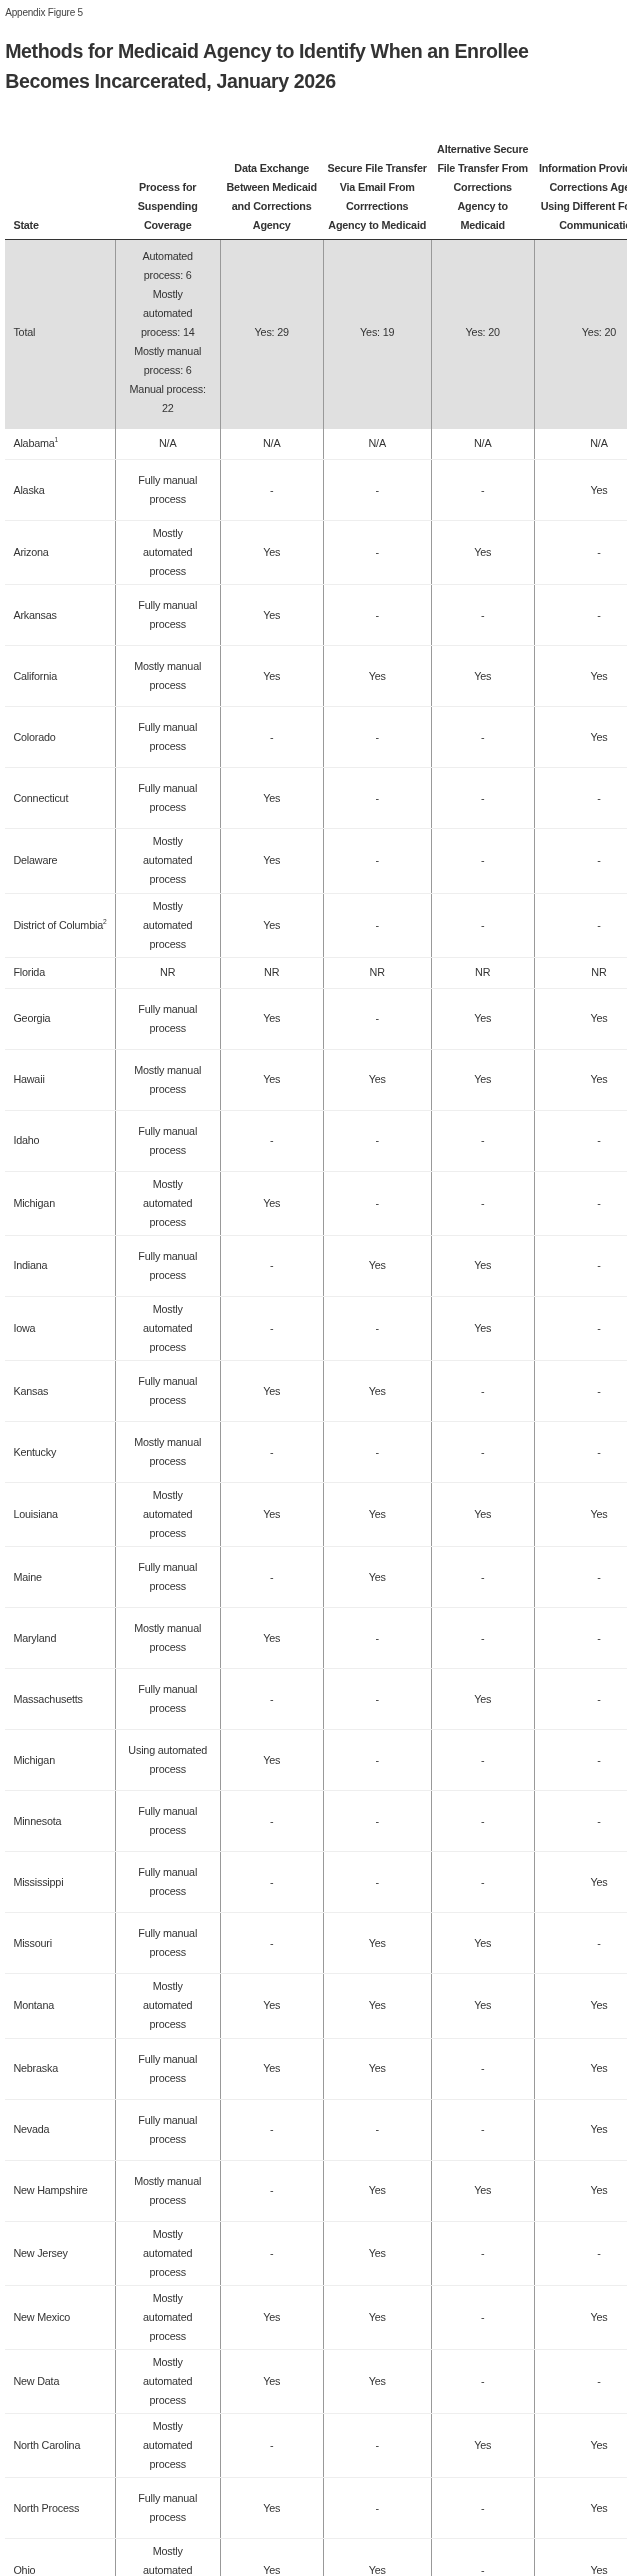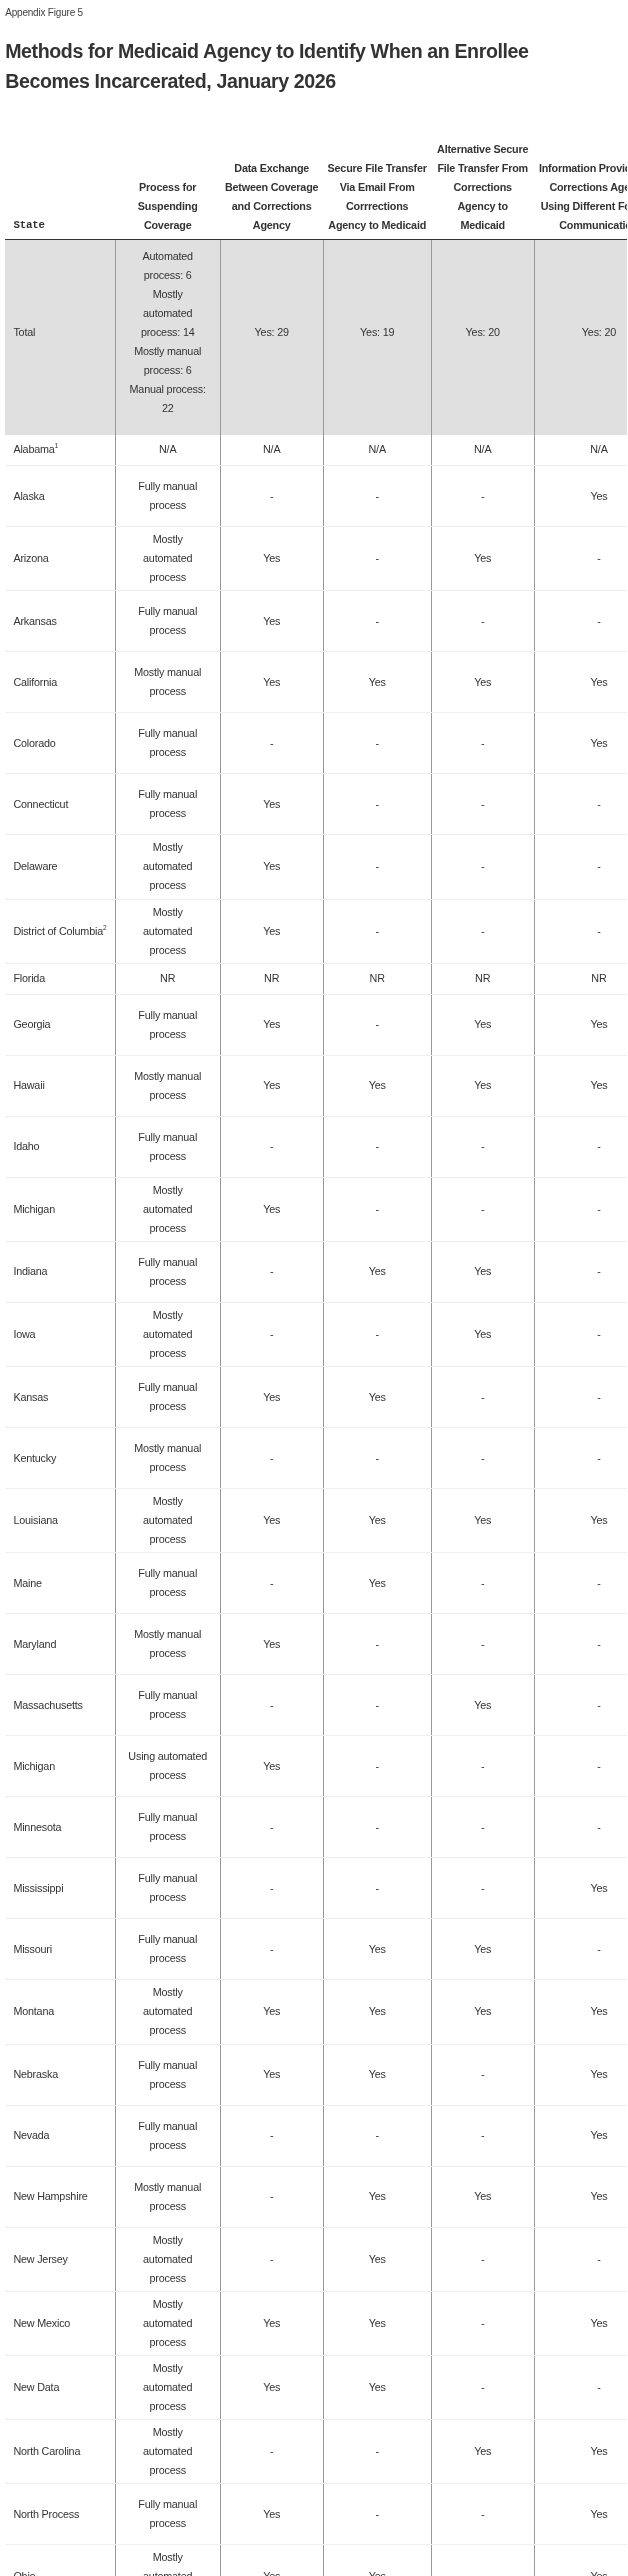--- a/index.html
+++ b/index.html
@@ -42,32 +42,32 @@
     font-weight: bold;
     color: #333;
     vertical-align: bottom;
     text-align: center;
     padding: 0 4.1px 3.1px 4.1px;
     height: 136px;
     border-bottom: 1.5px solid #333;
     line-height: 19px;
     font-size: 10.8px;
   }
-  thead th.state-h { text-align: left; padding-left: 8.2px; font-family: Liberation Mono, monospace; }
+  thead th.state-h { text-align: left; padding-left: 8.2px; }
   tbody td {
     text-align: center;
     vertical-align: middle;
     padding: 3.1px 4.1px;
     border-left: 0.5px solid #999;
     border-bottom: 1.5px solid #eeeeee;
     color: #333;
   }
   tbody td:first-child { border-left: none; text-align: left; padding-left: 8.2px; }
   tbody td.proc { padding: 3.1px 12.4px; }
-  tr.total td { background: #e0e0e0; border-bottom: none; padding-top: 7.2px; padding-bottom: 17px; }
+  tr.total td { background: #e0e0e0; border-bottom: none; padding-top: 7.2px; padding-bottom: 11px; }
   tr.row3 td { height: 61px; }
   tr.row1 td { height: 31px; }
   sup { font-size: 6.7px; line-height: 0; vertical-align: super; }
 </style>
 </head>
 <body>
 
 <div class="eyebrow">Appendix Figure 5</div>
 <h1 class="title">Methods for Medicaid Agency to Identify When an Enrollee Becomes Incarcerated, January 2026</h1>
 
@@ -78,21 +78,21 @@
         <col class="c1">
         <col class="c2">
         <col class="c3">
         <col class="c4">
         <col class="c5">
     </colgroup>
     <thead>
       <tr>
         <th class="state-h">State</th>
         <th>Process for Suspending Coverage</th>
-        <th>Data Exchange Between Coverage and Corrections Agency</th>
+        <th>Data Exchange Between Medicaid and Corrections Agency</th>
         <th>Secure File Transfer Via Email From Corrrections Agency to Medicaid</th>
         <th>Alternative Secure File Transfer From Corrections Agency to Medicaid</th>
         <th>Information Provided by Corrections Agency Using Different Form of Communication</th>
       </tr>
     </thead>
     <tbody id="tbody">
       <tr class="total">
         <td>Total</td>
         <td class="proc">Automated process: 6 Mostly automated process: 14 Mostly manual process: 6 Manual process: 22</td>
         <td>Yes: 29</td>

